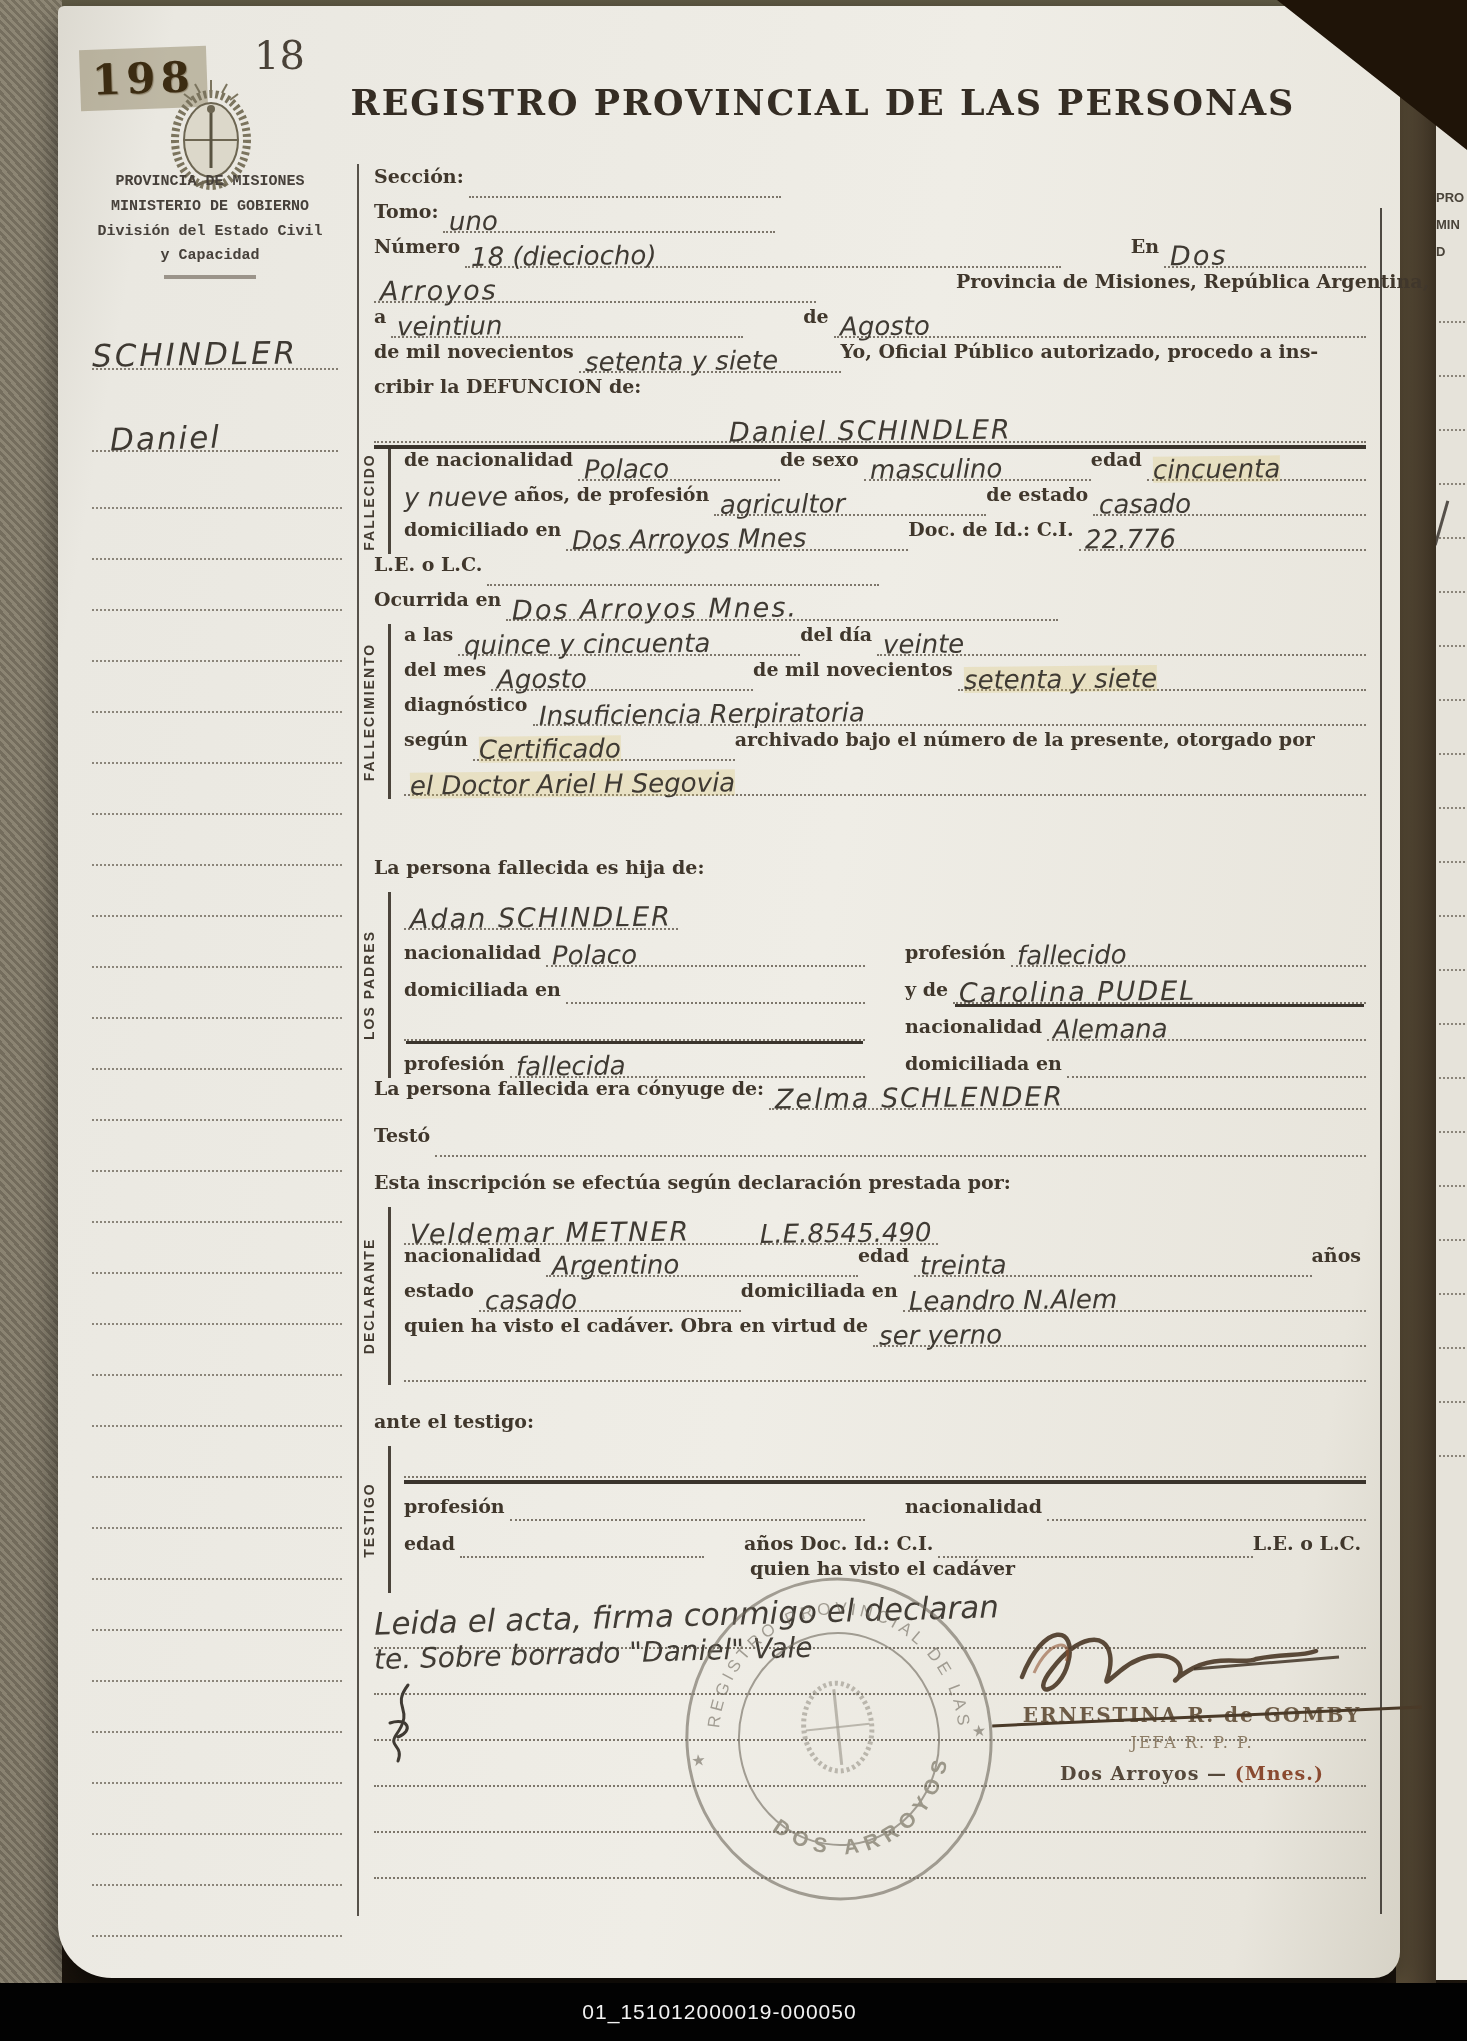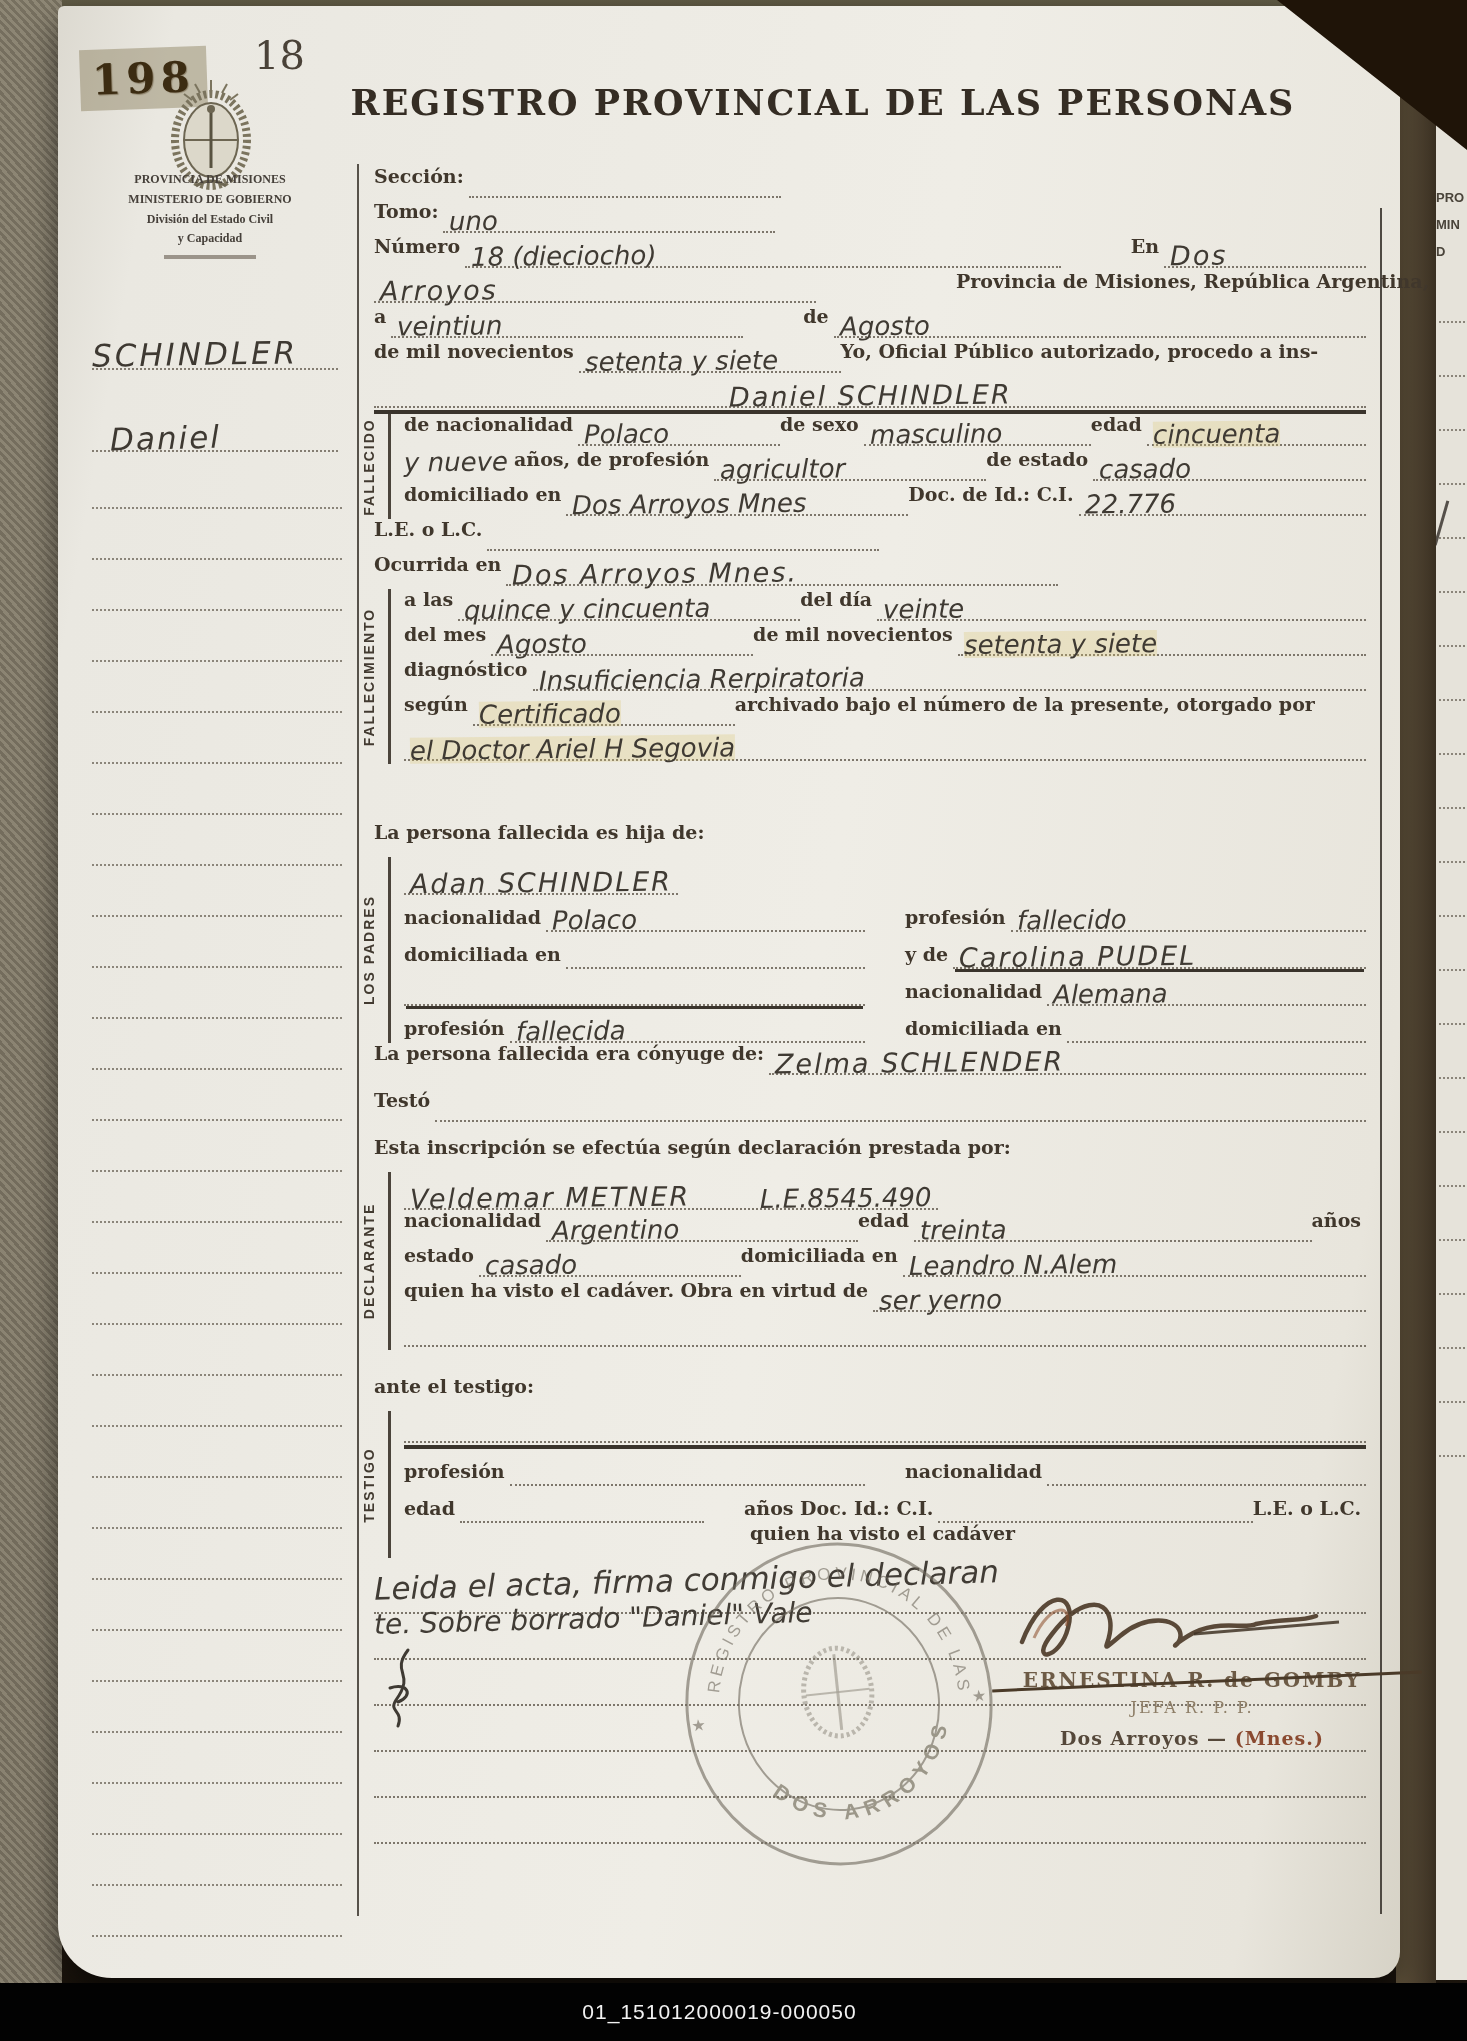--- a/index.html
+++ b/index.html
@@ -27,21 +27,21 @@
     border-radius:6px 10px 26px 54px;box-shadow:0 18px 30px rgba(0,0,0,.55);}
   .stamp-number{position:absolute;left:22px;top:42px;padding:6px 12px;background:rgba(118,106,66,.38);
     font-family:"DejaVu Serif",serif;font-weight:bold;font-size:42px;letter-spacing:5px;color:#3c2c12;
     transform:rotate(-2deg);text-shadow:1px 1px 1px rgba(60,40,10,.4);}
   .page-number{position:absolute;left:196px;top:26px;font-size:40px;color:#4a4238;font-family:"DejaVu Serif",serif;}
   .coat{position:absolute;left:78px;top:70px;}
   .title{position:absolute;left:250px;top:76px;width:1030px;text-align:center;
     font-family:"DejaVu Serif",serif;font-weight:bold;font-size:35px;letter-spacing:2px;color:#352d24;}
   
   .sb-org{position:absolute;left:26px;top:164px;width:252px;text-align:center;
-    font-family:Liberation Serif, serif;font-weight:bold;font-size:12px;color:#46403a;line-height:1.65;}
+    font-family:Liberation Mono, monospace;font-weight:bold;font-size:15px;color:#46403a;line-height:1.65;}
   .sb-org .underline{width:92px;height:4px;background:#9b948a;margin:6px auto 0;}
   .sb-names{position:absolute;left:34px;top:282px;width:246px;}
   .sb-names .nrow{height:80px;border-bottom:2px dotted #847d72;display:flex;align-items:flex-end;}
   .sb-surname{font-family:"DejaVu Sans",sans-serif;font-style:italic;font-size:31px;letter-spacing:3px;color:#3e3932;margin-bottom:-4px;transform:rotate(-1deg);}
   .sb-given{font-family:"DejaVu Sans",sans-serif;font-style:italic;font-size:31px;letter-spacing:2px;color:#3e3932;margin:0 0 -6px 18px;transform:rotate(-1.5deg);}
   #sidebar-lines{position:absolute;left:34px;top:452px;width:250px;}
   #sidebar-lines .sline{height:49px;border-bottom:2px dotted #8b857a;}
   .divider{position:absolute;left:299px;top:158px;width:2px;height:1752px;background:#57524a;}
   .right-border{position:absolute;left:1322px;top:202px;width:2px;height:1706px;background:#4e4942;}
   
@@ -235,20 +235,23 @@
             <span class="hw">Agosto</span>
           </span>
         </div>
       <div class="row">
           <span class="lbl">de mil novecientos</span>
           <span class="fill" style="flex:0 0 250px">
             <span class="hw">setenta y siete</span>
           </span>
           <span class="lbl">Yo, Oficial Público autorizado, procedo a ins-</span>
         </div>
+      <div class="row">
+          <span class="lbl">cribir la DEFUNCION de:</span>
+        </div>
       <div class="row tall" style="flex-direction:column;align-items:stretch">
         <span class="fill center">
             <span class="hw hw-caps">Daniel SCHINDLER</span>
           </span>
         <span class="name-rule"></span>
       </div>
 
       <div class="section">
         <span class="vlabel">FALLECIDO</span>
         <div class="row">

